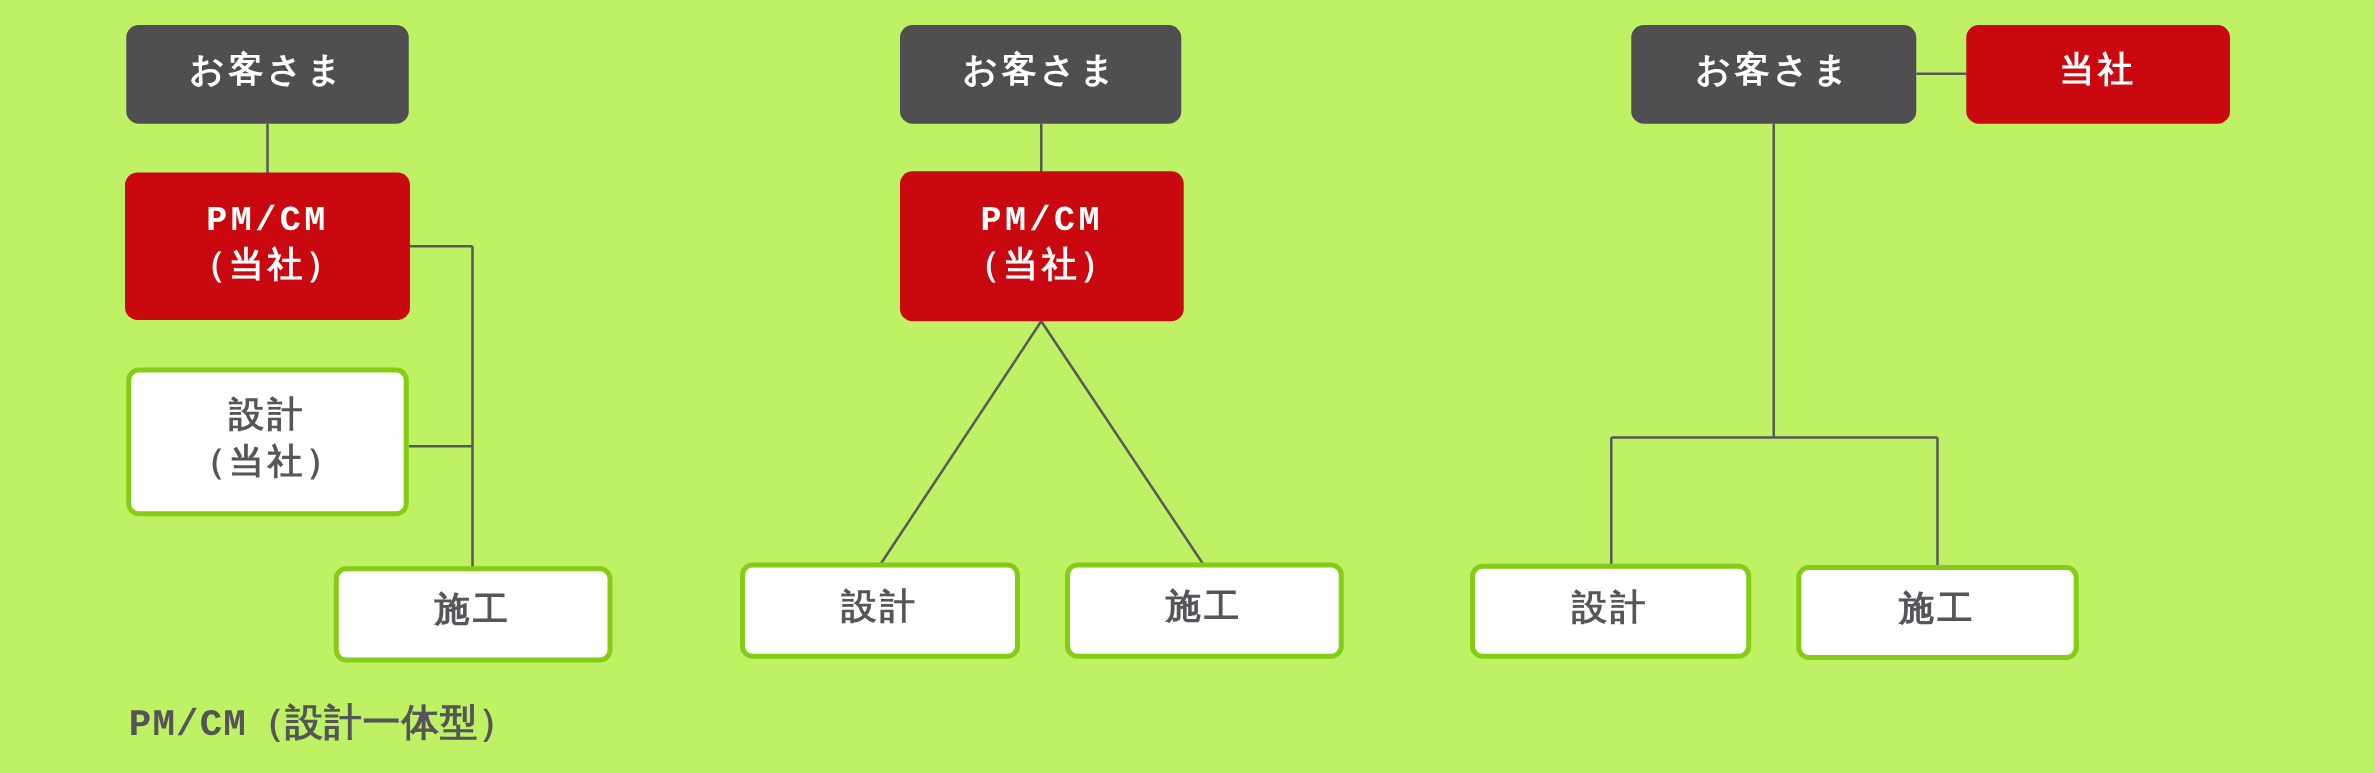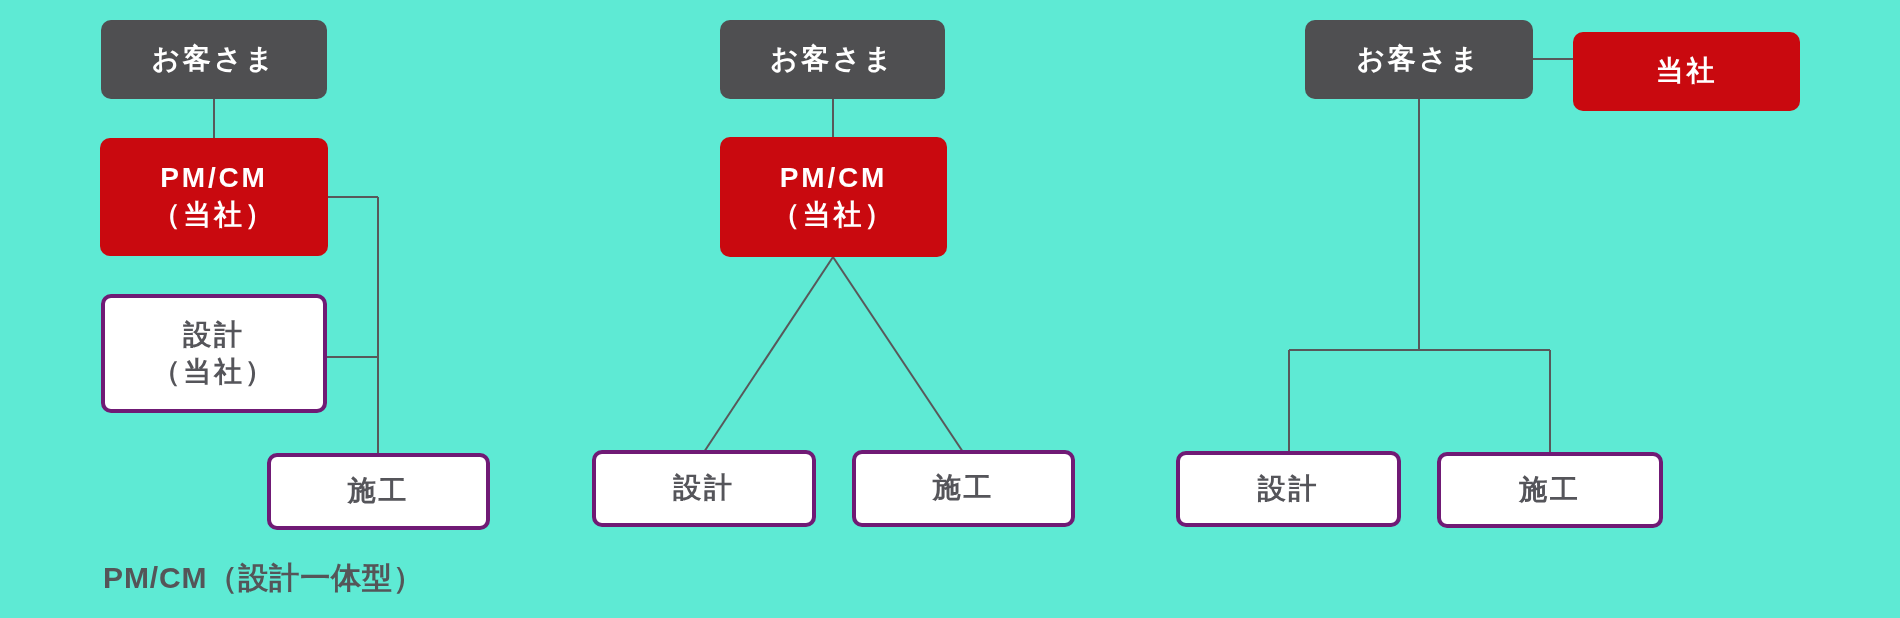--- a/index.html
+++ b/index.html
@@ -1,21 +1,21 @@
 <!DOCTYPE html>
 <html><head>
 <meta charset="utf-8">
 <style>
   html, body { margin: 0; padding: 0; background: #ffffff; }
   #canvas {
     position: relative;
     width: 1900px;
     height: 618px;
-    background: #5eead4;
-    font-family: Liberation Sans, sans-serif;
+    background: #bef264;
+    font-family: Liberation Mono, monospace;
     overflow: hidden;
   }
   #wires {
     position: absolute;
     left: 0; top: 0;
     width: 1900px; height: 618px;
   }
   .box {
     position: absolute;
     box-sizing: border-box;
@@ -26,21 +26,21 @@
     border-radius: 10px;
     font-weight: bold;
     font-size: 28px;
     letter-spacing: 0.1em;
     line-height: 1.32;
     text-align: center;
     white-space: nowrap;
   }
   .box.dark    { background: #4f4f51; color: #ffffff; }
   .box.redfill { background: #c9090f; color: #ffffff; }
-  .box.outline { background: #ffffff; border: 4px solid #701a75; color: #55555a; }
+  .box.outline { background: #ffffff; border: 4px solid #84cc16; color: #55555a; }
   .caption {
     position: absolute;
     font-weight: bold;
     font-size: 30px;
     color: #555558;
     letter-spacing: 0.03em;
     white-space: nowrap;
   }
   .wire { stroke: #58585a; stroke-width: 2; fill: none; }
 </style>
@@ -102,21 +102,21 @@
 
   <div class="box outline" style="left:852px; top:450px; width:223px; height:77px;">
     <span>施工</span>
   </div>
 
 
   <div class="box dark" style="left:1305px; top:20px; width:228px; height:79px;">
     <span>お客さま</span>
   </div>
 
-  <div class="box redfill" style="left:1573px; top:32px; width:227px; height:79px;">
+  <div class="box redfill" style="left:1573px; top:20px; width:211px; height:79px;">
     <span>当社</span>
   </div>
 
   <div class="box outline" style="left:1176px; top:451px; width:225px; height:76px;">
     <span>設計</span>
   </div>
 
   <div class="box outline" style="left:1437px; top:452px; width:226px; height:76px;">
     <span>施工</span>
   </div>

